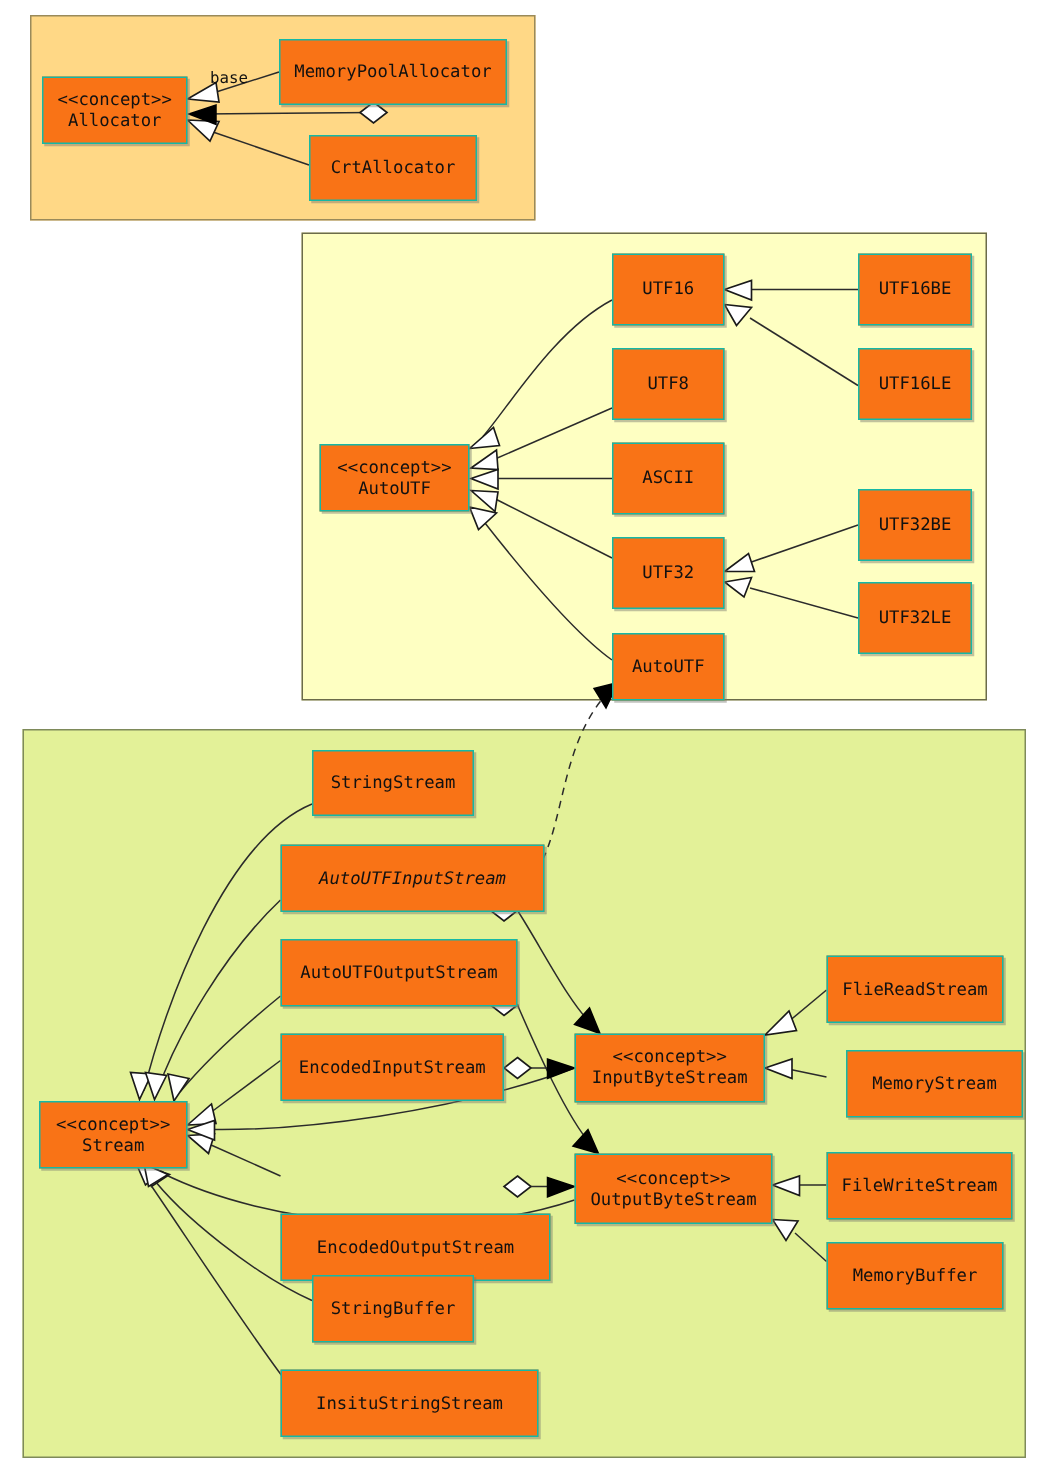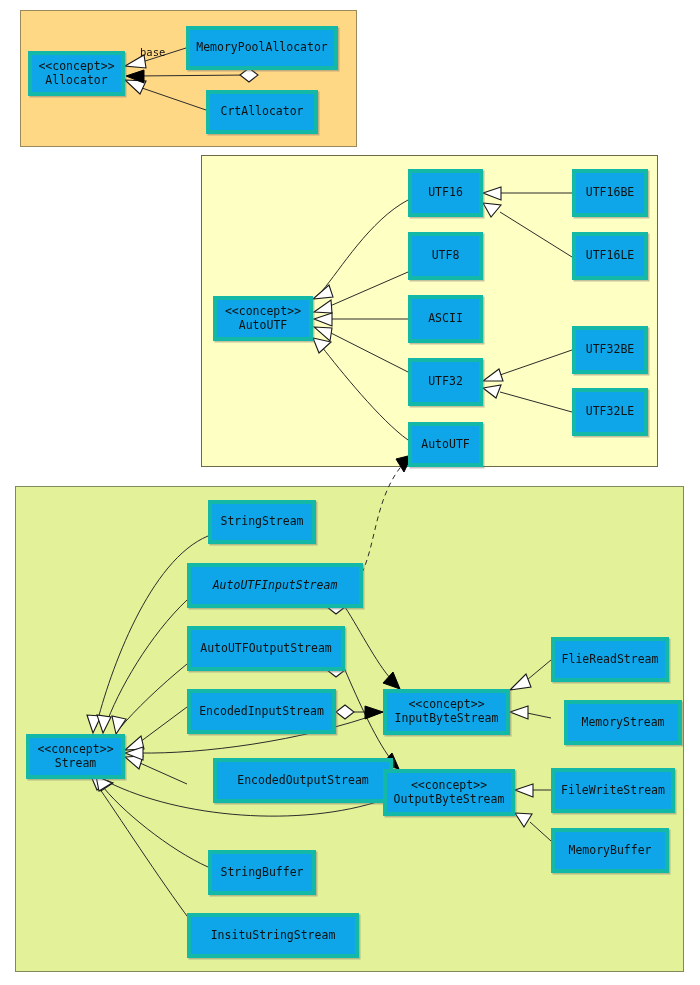--- a/index.html
+++ b/index.html
@@ -2,21 +2,21 @@
 <html><head>
 <meta charset="utf-8">
 <style>
   html,body{margin:0;padding:0;background:#ffffff;}
   body{width:700px;height:985px;font-family:"DejaVu Sans Mono","Liberation Mono",monospace;}
   #stage{position:relative;width:700px;height:985px;overflow:hidden;background:#fff;}
   .panel{position:absolute;border:1px solid #6b6b4a;box-sizing:border-box;}
   .panel.orange{background:#ffd886;border-color:#9a8a5a;}
   .panel.yellow{background:#feffc2;border-color:#6b6b4a;}
   .panel.green{background:#e3f198;border-color:#7e8a5a;}
-  .node{position:absolute;background:#0ea5e9;border:4px solid #14b8a6;box-sizing:border-box;
+  .node{position:absolute;background:#f97316;border:1px solid #14b8a6;box-sizing:border-box;
         display:flex;flex-direction:column;align-items:center;justify-content:center;
         font-size:11.5px;color:#111;line-height:1.18;letter-spacing:0px;
         box-shadow:1.5px 1.5px 0 rgba(120,120,110,.45);}
   .node .stereo{font-size:11.5px;}
   .node .nm{font-size:11.5px;}
   svg.edges{position:absolute;left:0;top:0;width:700px;height:985px;overflow:visible;pointer-events:none;}
   .edge{fill:none;stroke:#2b2b2b;stroke-width:1;}
   .edge.dashed{stroke-dasharray:5 4;}
   .hollow{fill:#ffffff;stroke:#1a1a1a;stroke-width:1.1;}
   .solid{fill:#000000;stroke:#000000;stroke-width:1;}
@@ -235,21 +235,21 @@
   </div>
 
   <div class="node" style="left:187px;top:626px;width:158px;height:45px;">
     <span class="nm">AutoUTFOutputStream</span>
   </div>
 
   <div class="node" style="left:187px;top:689px;width:149px;height:45px;">
     <span class="nm">EncodedInputStream</span>
   </div>
 
-  <div class="node" style="left:187px;top:758px;width:180px;height:45px;margin-left:26px;">
+  <div class="node" style="left:187px;top:809px;width:180px;height:45px;">
     <span class="nm">EncodedOutputStream</span>
   </div>
 
   <div class="node" style="left:208px;top:850px;width:108px;height:45px;">
     <span class="nm">StringBuffer</span>
   </div>
 
   <div class="node" style="left:187px;top:913px;width:172px;height:45px;">
     <span class="nm">InsituStringStream</span>
   </div>

